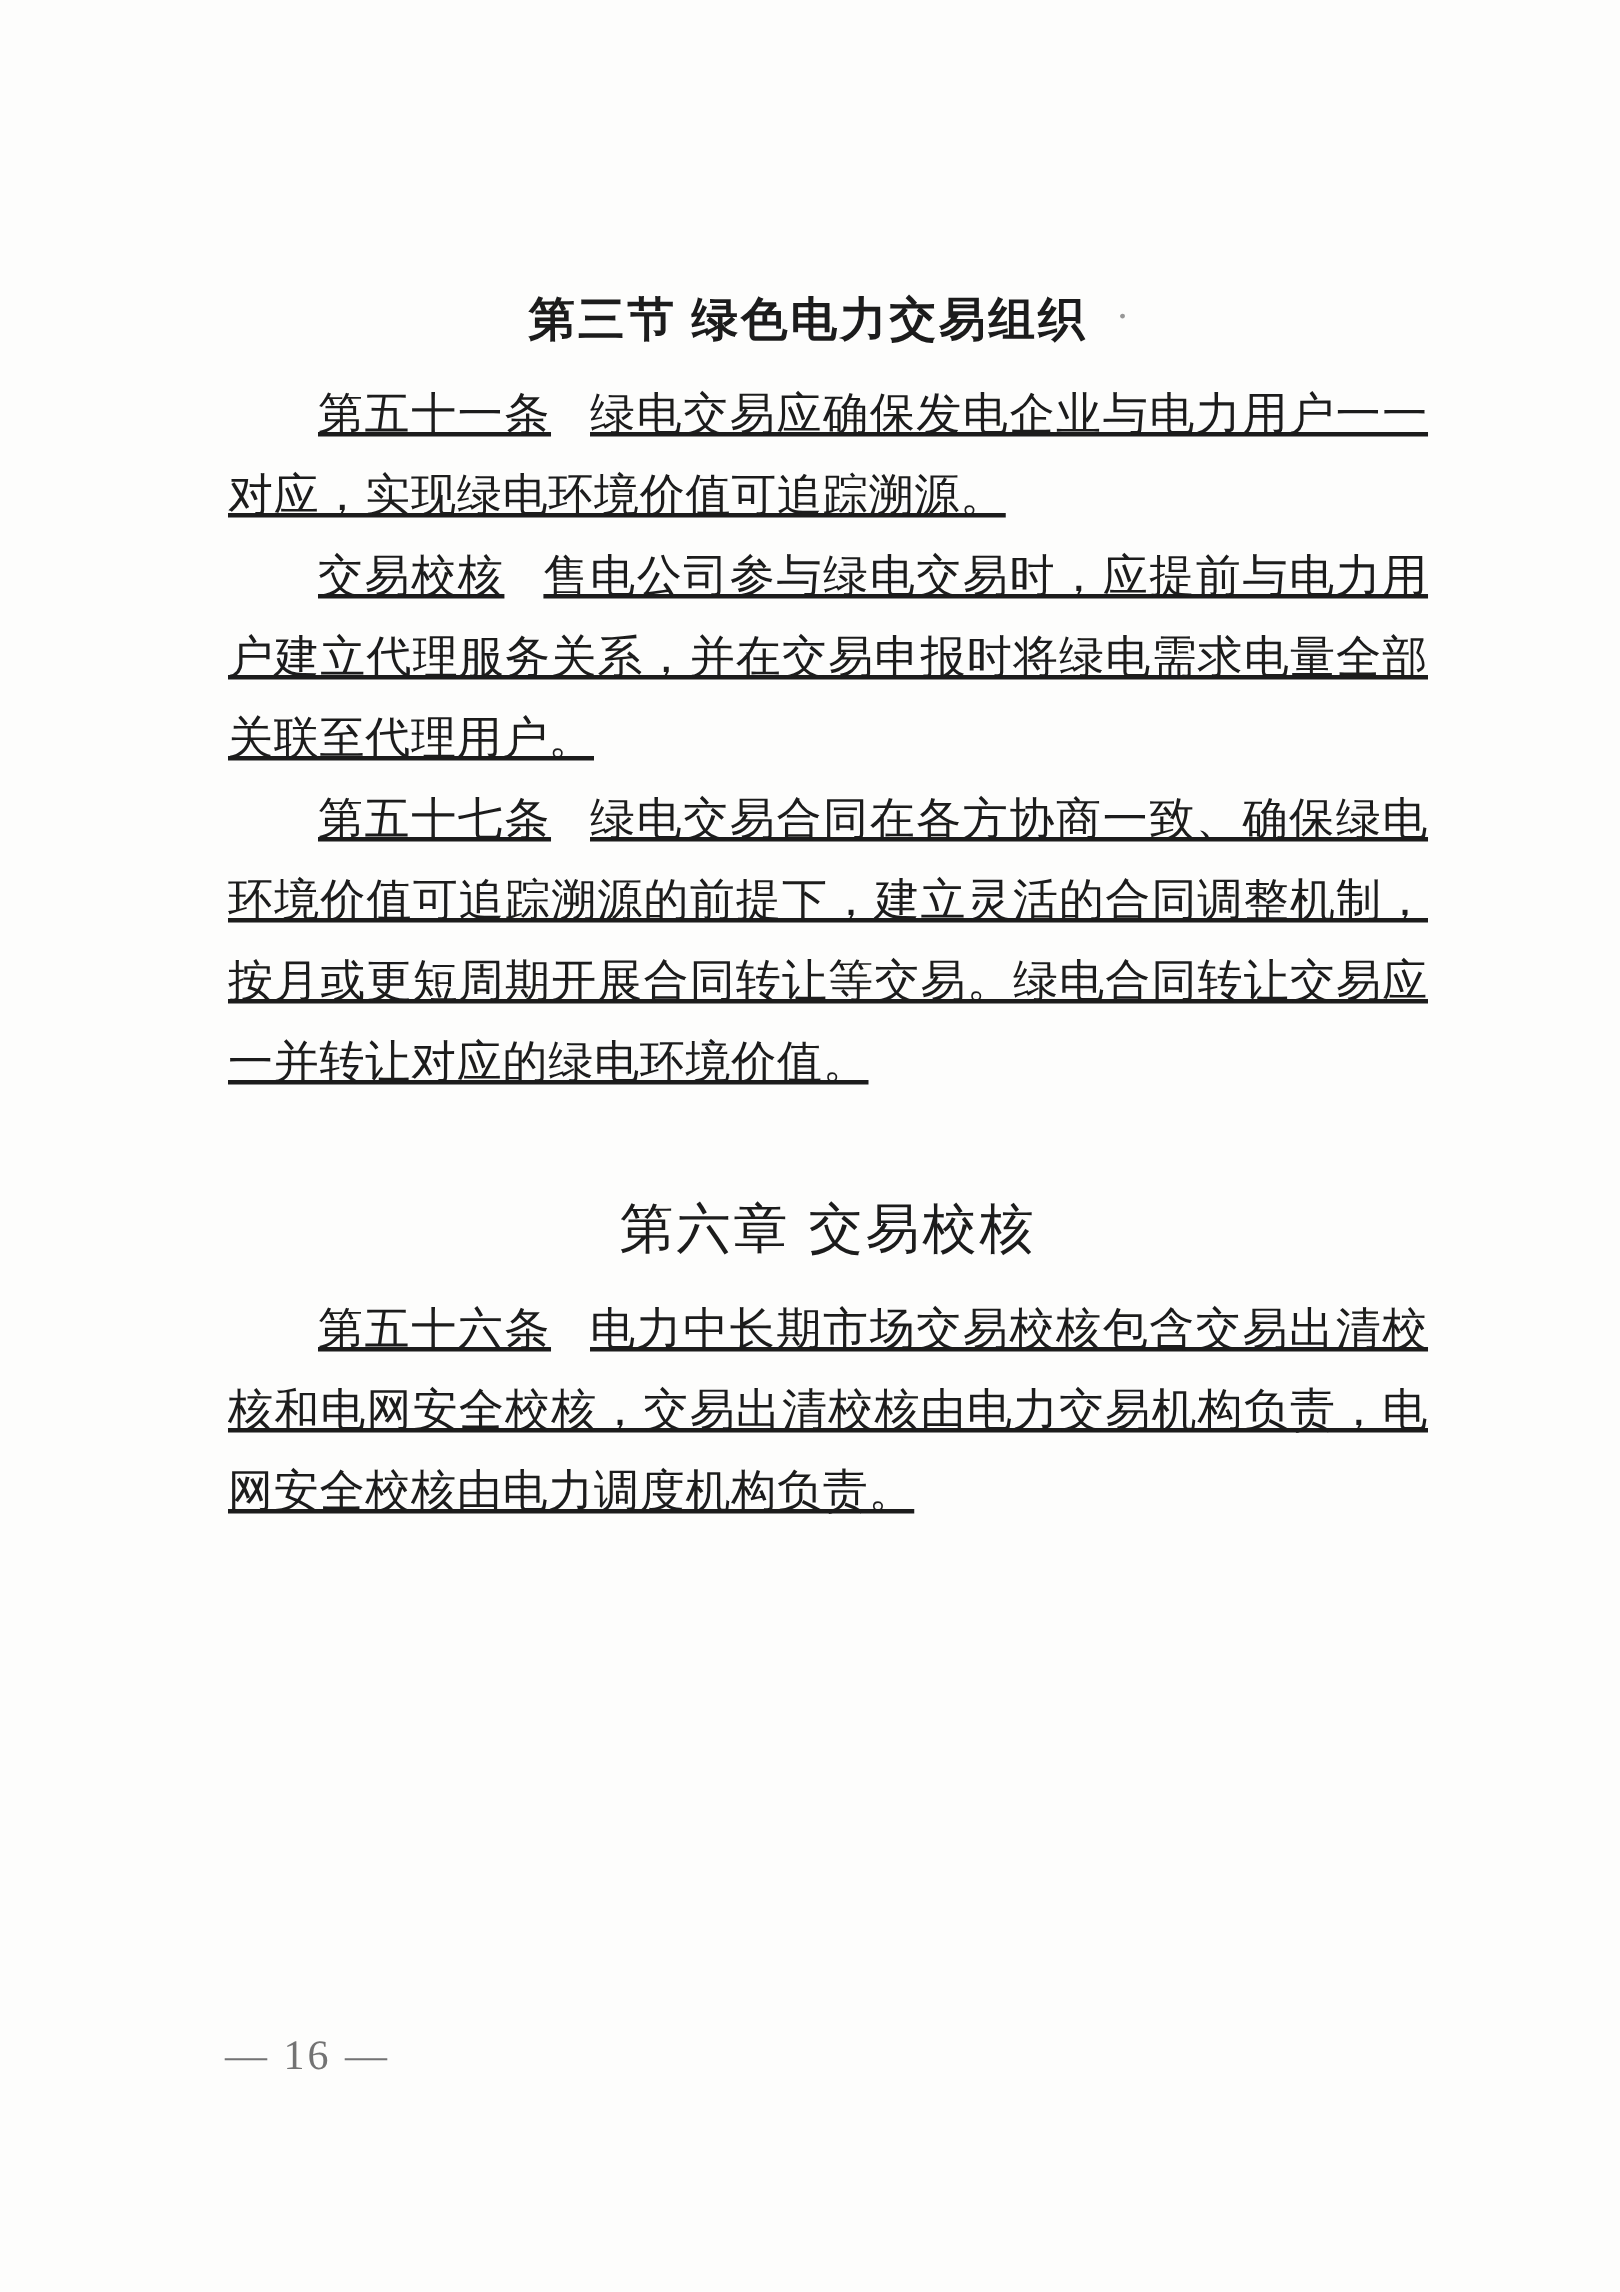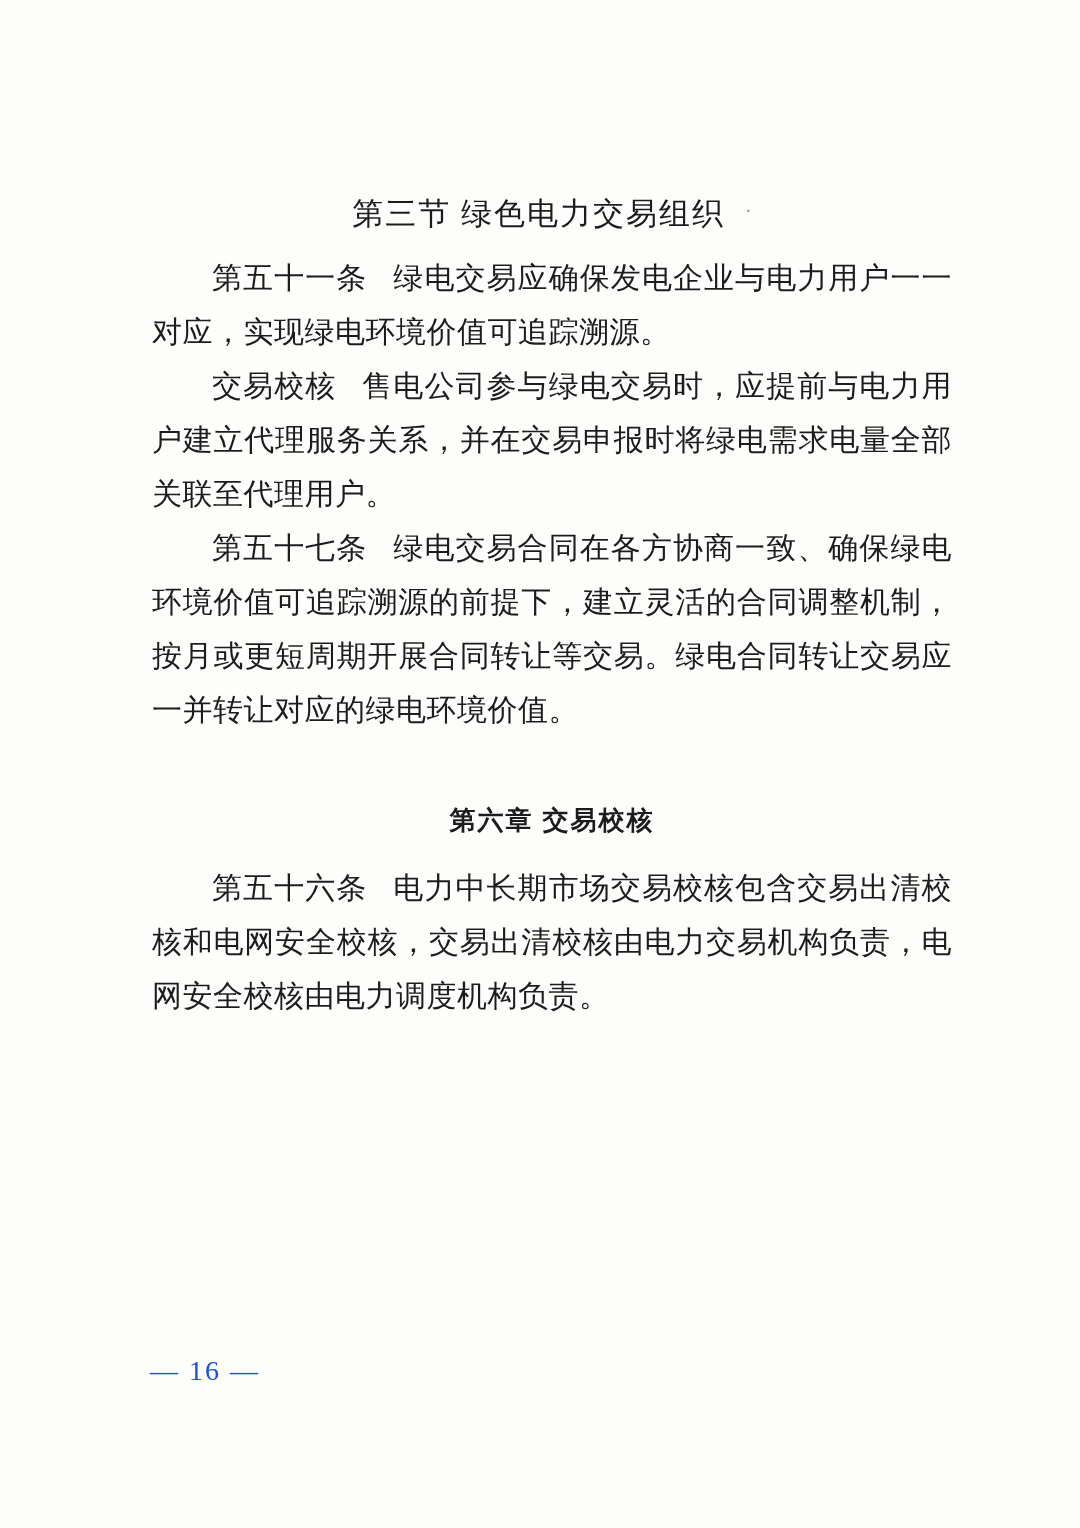--- a/index.html
+++ b/index.html
@@ -20,62 +20,63 @@
   .content {
     position: absolute;
     left: 152px;
     top: 184px;
     width: 800px;
   }
   .section-heading {
     margin: 0 0 10px 0;
     text-align: center;
     font-size: 31px;
-    font-weight: 400;
+    font-weight: 700;
     line-height: 54px;
     letter-spacing: 2px;
     white-space: nowrap;
   }
   .stray-dot {
     display: inline-block;
     margin-left: 20px;
     font-size: 20px;
     color: #555;
     opacity: 0.6;
     vertical-align: 6px;
     letter-spacing: 0;
   }
   .para {
     margin: 0;
     font-size: 30px;
     line-height: 54px;
     letter-spacing: 0.5px;
     text-align: justify;
     text-indent: 60px;
+    text-decoration: underline;
   }
   .article-label {
     margin-right: 26px;
   }
   .chapter-heading {
     margin: 56px 0 14px 0;
     text-align: center;
     font-family: "Liberation Sans", "DejaVu Sans", sans-serif;
-    font-size: 26px;
-    font-weight: 700;
+    font-size: 36px;
+    font-weight: 400;
     line-height: 54px;
     letter-spacing: 2px;
     white-space: nowrap;
   }
   .page-number {
     position: absolute;
     left: 150px;
     top: 1355px;
     font-size: 28px;
     letter-spacing: 2px;
-    color: #1d4ed8;
+    color: #737373;
   }
 </style>
 </head>
 <body>
 
 <div class="page">
   <div class="content">
 
     <h2 class="section-heading"><span>第三节 绿色电力交易组织</span><span class="stray-dot">·</span></h2>
 

